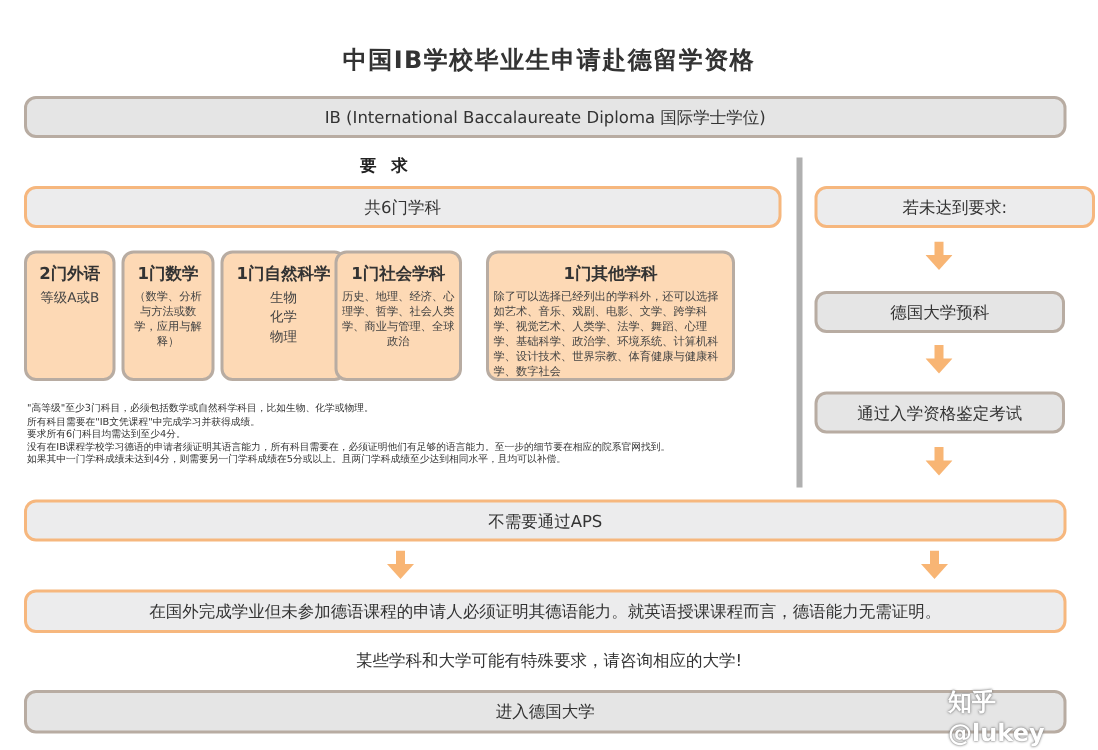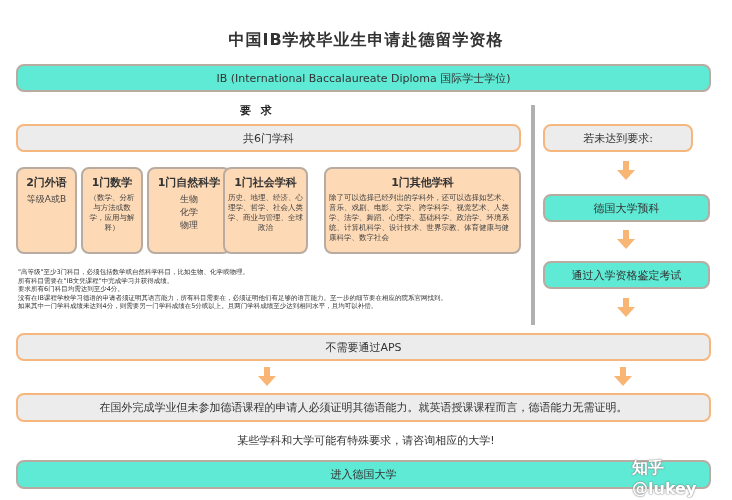--- a/index.html
+++ b/index.html
@@ -1,21 +1,21 @@
 <!DOCTYPE html>
 <html><head>
 <meta charset="utf-8">
 <style>
   html, body { margin: 0; padding: 0; background: #ffffff; }
   body { width: 732px; height: 500px; position: relative; overflow: hidden;
          font-family: "DejaVu Sans", "Liberation Sans", sans-serif; color: #333; }
   .abs { position: absolute; box-sizing: border-box; }
   .title { left: 0; width: 732px; top: 30px; text-align: center; font-size: 16px; font-weight: bold; color: #333; letter-spacing: 1px; }
   .box { display: flex; align-items: center; justify-content: center; border-radius: 8px; font-size: 11px; color: #333; text-align: center; }
-  .peach { background: #5eead4; border: 2px solid #b8aca2; }
+  .peach { background: #e5e5e5; border: 2px solid #b8aca2; }
   .gray { background: #ececed; border: 2px solid #f6b77e; }
   .req-label { left: 240px; top: 103px; font-size: 11px; font-weight: bold; color: #222; letter-spacing: 3px; }
   .subj { background: #fdd9b5; border: 2px solid #b8aca2; border-radius: 8px; top: 167px; height: 87px; padding: 6px 3px 2px; text-align: center; }
   .subj .h { font-size: 11px; font-weight: bold; color: #333; margin-bottom: 3px; }
   .subj .d { font-size: 7.5px; line-height: 10px; color: #444; }
   .subj .d.big { font-size: 9px; line-height: 13px; }
   .notes { left: 18px; top: 268px; width: 505px; font-size: 6.5px; line-height: 8.5px; color: #333; }
   .notes div { white-space: nowrap; overflow: hidden; }
   .divider { left: 531px; top: 105px; width: 4px; height: 220px; background: #b0b0b0; }
   .arrow { width: 18px; height: 20px; }
@@ -53,36 +53,36 @@
   <div class="d big">生物</div>
   <div class="d big">化学</div>
   <div class="d big">物理</div>
 </div>
 
 <div class="abs subj" style="left:223px; width:85px;">
   <div class="h">1门社会学科</div>
   <div class="d">历史、地理、经济、心理学、哲学、社会人类学、商业与管理、全球政治</div>
 </div>
 
-<div class="abs subj" style="left:324px; width:197px;">
+<div class="abs subj" style="left:324px; width:166px;">
   <div class="h">1门其他学科</div>
   <div class="d" style="text-align:left;">除了可以选择已经列出的学科外，还可以选择如艺术、音乐、戏剧、电影、文学、跨学科学、视觉艺术、人类学、法学、舞蹈、心理学、基础科学、政治学、环境系统、计算机科学、设计技术、世界宗教、体育健康与健康科学、数字社会</div>
 </div>
 
 <div class="abs notes">
   <div>"高等级"至少3门科目，必须包括数学或自然科学科目，比如生物、化学或物理。</div>
   <div>所有科目需要在"IB文凭课程"中完成学习并获得成绩。</div>
   <div>要求所有6门科目均需达到至少4分。</div>
   <div>没有在IB课程学校学习德语的申请者须证明其语言能力，所有科目需要在，必须证明他们有足够的语言能力。至一步的细节要在相应的院系官网找到。</div>
   <div>如果其中一门学科成绩未达到4分，则需要另一门学科成绩在5分或以上。且两门学科成绩至少达到相同水平，且均可以补偿。</div>
 </div>
 
 <div class="abs divider"></div>
 
-<div class="abs box gray" style="left:543px; top:124px; width:150px; height:28px;">
+<div class="abs box gray" style="left:543px; top:124px; width:187px; height:28px;">
   <span>若未达到要求:</span>
 </div>
 
 <div class="abs arrow" style="left:617px; top:161px;">
   <svg width="18" height="20" viewBox="0 0 18 20">
       <rect x="6" y="0" width="6" height="10" fill="#f8b574"></rect>
       <polygon points="0,9 18,9 9,19" fill="#f8b574"></polygon>
     </svg>
 </div>
 

